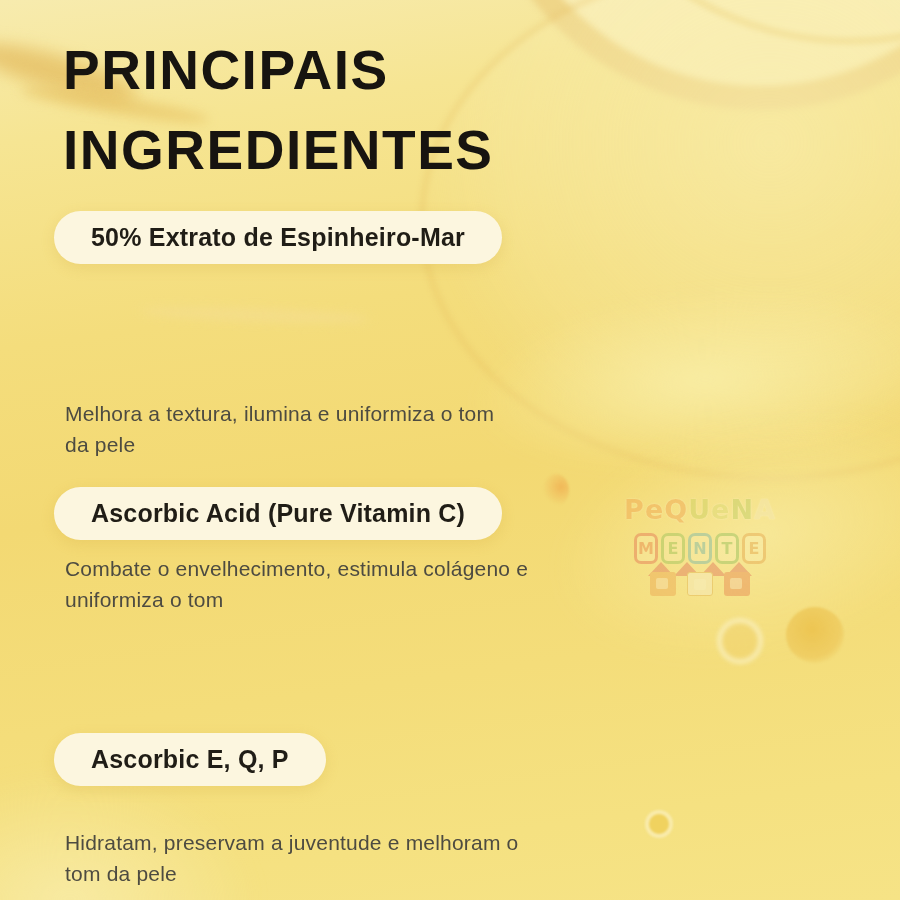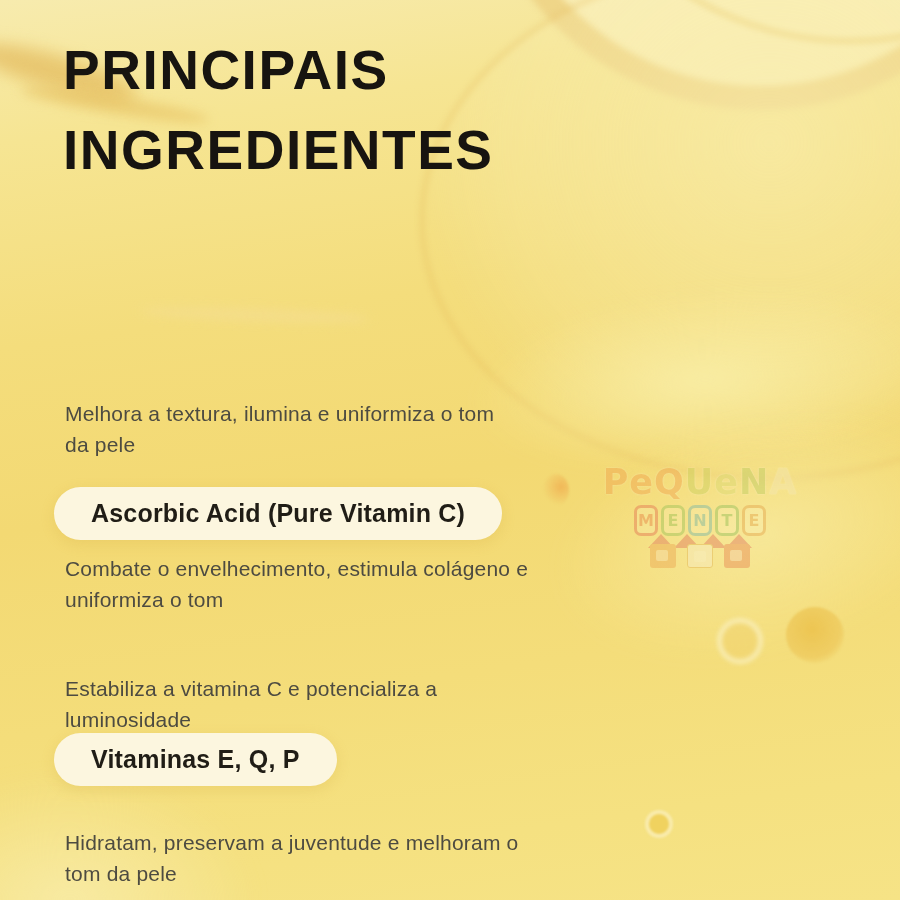--- a/index.html
+++ b/index.html
@@ -93,23 +93,24 @@
     filter: blur(1px);
   }
 
   
   .watermark {
     position: absolute; left: 592px; top: 460px; width: 216px;
     opacity: 0.33; z-index: 1; text-align: center;
   }
   .wm-word1 {
     font-family: "DejaVu Sans", sans-serif;
-    font-weight: bold; font-size: 35px; line-height: 44px;
+    font-weight: bold; font-size: 27px; line-height: 44px;
     letter-spacing: 1px; white-space: nowrap;
     text-shadow: 0 0 2px rgba(255,255,255,0.9);
+    margin-top: 28px;
   }
   .wm-word2 { margin-top: 1px; display: flex; justify-content: center; gap: 3px; }
   .wm-block {
     width: 24px; height: 31px; border-radius: 7px;
     border: 3px solid; background: rgba(255,255,255,0.30);
     display: flex; align-items: center; justify-content: center;
     font-family: "DejaVu Sans", sans-serif; font-weight: bold; font-size: 16px;
   }
   .wm-zigzag {
     width: 104px; height: 14px; margin: -2px auto 0;
@@ -202,27 +203,26 @@
     <span class="wm-cube cube-3"></span>
   </div>
 </div>
 
 <div class="content">
   <h1 class="page-title">
     <span>PRINCIPAIS</span>
     <span>INGREDIENTES</span>
   </h1>
 
+  <div class="pill pill-1">50% Extrato de Espinheiro-Mar</div>
 
   <p class="desc desc-2">Melhora a textura, ilumina e uniformiza o tom
 da pele</p>
 
   <div class="pill pill-3">Ascorbic Acid (Pure Vitamin C)</div>
   <p class="desc desc-3">Combate o envelhecimento, estimula colágeno e
 uniformiza o tom</p>
 
-  <p class="desc desc-4">Estabiliza a vitamina C e potencializa a
-luminosidade</p>
-
-  <div class="pill pill-5">Vitaminas E, Q, P</div>
+
+  <div class="pill pill-5">Ascorbic E, Q, P</div>
   <p class="desc desc-5">Hidratam, preservam a juventude e melhoram o
 tom da pele</p>
 </div>
 
 </body></html>

